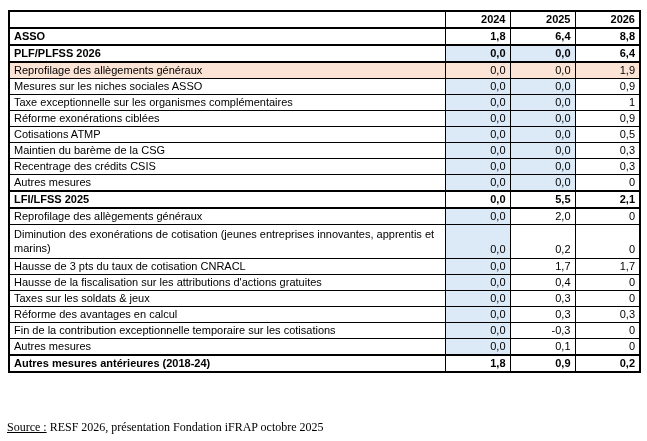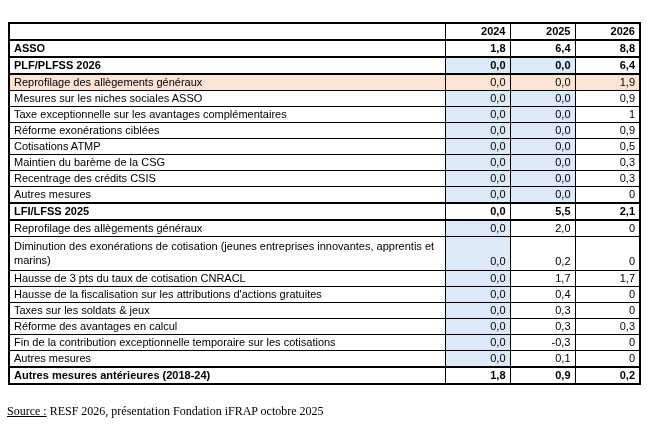--- a/index.html
+++ b/index.html
@@ -8,21 +8,21 @@
     width: 647px;
     height: 441px;
     background: #ffffff;
     font-family: "Liberation Sans", sans-serif;
     color: #000000;
     overflow: hidden;
   }
   table.measures {
     position: absolute;
     left: 8px;
-    top: 22px;
+    top: 10px;
     border-collapse: collapse;
     table-layout: fixed;
     width: 631px;
     border: 2px solid #000000;
   }
   col.c-label { width: 436px; }
   col.c-year  { width: 65px; }
   th, td {
     border: 1px solid #000000;
     font-size: 11px;
@@ -45,21 +45,21 @@
     border-top: 2px solid #000000;
     border-bottom: 2px solid #000000;
   }
   tr.salmon td { background: #FBE3D5; }
   td.blue { background: #DCE9F6; }
   tr.tall td { height: 32px; margin-top: 44px; }
   tr.tall td.val { vertical-align: bottom; padding-bottom: 1px; }
   .source {
     position: absolute;
     left: 7px;
-    top: 404px;
+    top: 420px;
     font-family: "Liberation Serif", serif;
     font-size: 12px;
     white-space: nowrap;
   }
   .source .src-label { text-decoration: underline; }
 </style>
 </head>
 <body>
 
 <div class="page">
@@ -98,21 +98,21 @@
           <td class="val">0,0</td>
           <td class="val">1,9</td>
         </tr>
         <tr>
           <td class="label">Mesures sur les niches sociales ASSO</td>
           <td class="val blue">0,0</td>
           <td class="val blue">0,0</td>
           <td class="val">0,9</td>
         </tr>
         <tr>
-          <td class="label">Taxe exceptionnelle sur les avantages complémentaires</td>
+          <td class="label">Taxe exceptionnelle sur les organismes complémentaires</td>
           <td class="val blue">0,0</td>
           <td class="val blue">0,0</td>
           <td class="val">1</td>
         </tr>
         <tr>
           <td class="label">Réforme exonérations ciblées</td>
           <td class="val blue">0,0</td>
           <td class="val blue">0,0</td>
           <td class="val">0,9</td>
         </tr>

